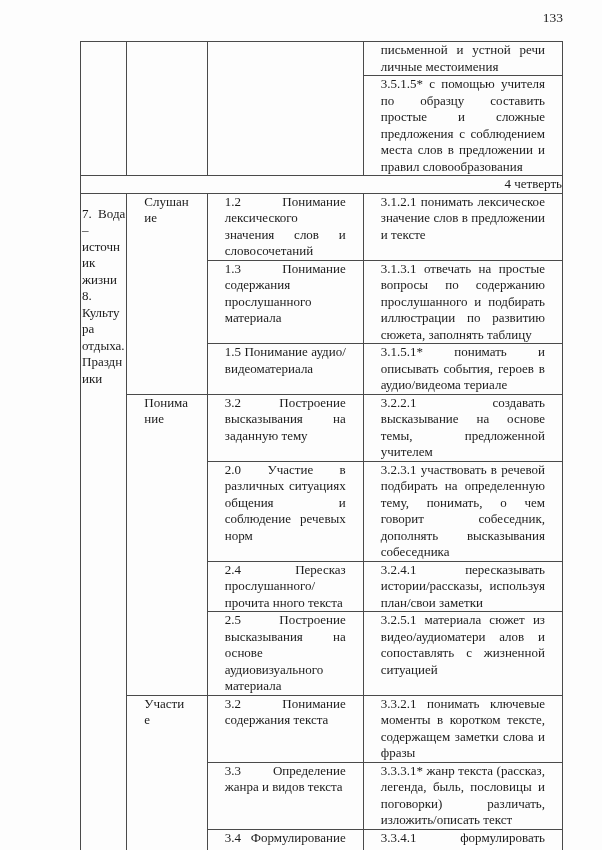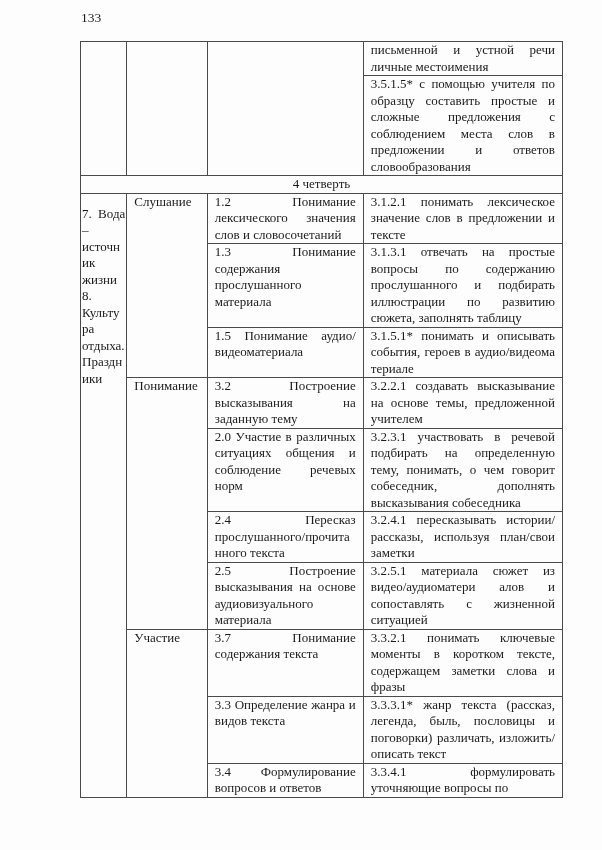--- a/index.html
+++ b/index.html
@@ -11,42 +11,42 @@
   body{
     width:602px;height:850px;
     background:var(--bg);
     font-family:"Liberation Serif","DejaVu Serif",serif;
     color:var(--text);
     position:relative;
     overflow:hidden;
   }
   .page-number{
     position:absolute;top:10px;left:81px;width:482px;
-    text-align:left;
+    text-align:right;
     font-size:13.5px;line-height:16px;
     color:var(--text);
   }
   table.curriculum{
     position:absolute;left:80px;top:41px;
     width:483px;
     border-collapse:collapse;
     table-layout:fixed;
   }
   td{
     border:1px solid var(--border);
     vertical-align:top;
-    padding:0 7px;
+    padding:0 17px;
     font-size:13px;line-height:16.5px;
     text-align:justify;
     overflow-wrap:break-word;
     word-break:break-word;
     hyphens:none;
   }
   td.quarter{
-    text-align:center;
+    text-align:right;
     padding:0;
   }
   td.c1{padding:12px 1px;}
 </style>
 </head>
 <body>
 
 <div class="page-number">133</div>
 
 <table class="curriculum">
@@ -57,21 +57,21 @@
     <col style="width:198px">
   </colgroup>
   <tbody id="table-body">
       <tr>
         <td rowspan="2" class="c1"></td>
         <td rowspan="2" class="c2"></td>
         <td rowspan="2" class="c3"></td>
         <td class="c4">письменной и устной речи личные местоимения</td>
       </tr>
       <tr>
-        <td class="c4">3.5.1.5* с помощью учителя по образцу составить простые и сложные предложения с соблюдением места слов в предложении и ответов словообразования</td>
+        <td class="c4">3.5.1.5* с помощью учителя по образцу составить простые и сложные предложения с соблюдением места слов в предложении и правил словообразования</td>
       </tr>
       <tr>
         <td colspan="4" class="quarter">4 четверть</td>
       </tr>
       <tr>
         <td rowspan="10" class="c1">7. Вода – источник жизни 8. Культура отдыха. Праздники</td>
         <td rowspan="3" class="c2">Слушание</td>
         <td class="c3">1.2 Понимание лексического значения слов и словосочетаний</td>
         <td class="c4">3.1.2.1 понимать лексическое значение слов в предложении и тексте</td>
       </tr>
@@ -95,21 +95,21 @@
       <tr>
         <td class="c3">2.4 Пересказ прослушанного/прочита нного текста</td>
         <td class="c4">3.2.4.1 пересказывать истории/рассказы, используя план/свои заметки</td>
       </tr>
       <tr>
         <td class="c3">2.5 Построение высказывания на основе аудиовизуального материала</td>
         <td class="c4">3.2.5.1 материала сюжет из видео/аудиоматери алов и сопоставлять с жизненной ситуацией</td>
       </tr>
       <tr>
         <td rowspan="3" class="c2">Участие</td>
-        <td class="c3">3.7 Понимание содержания текста</td>
+        <td class="c3">3.2 Понимание содержания текста</td>
         <td class="c4">3.3.2.1 понимать ключевые моменты в коротком тексте, содержащем заметки слова и фразы</td>
       </tr>
       <tr>
         <td class="c3">3.3 Определение жанра и видов текста</td>
         <td class="c4">3.3.3.1* жанр текста (рассказ, легенда, быль, пословицы и поговорки) различать, изложить/описать текст</td>
       </tr>
       <tr>
         <td class="c3">3.4 Формулирование вопросов и ответов</td>
         <td class="c4">3.3.4.1 формулировать уточняющие вопросы по</td>
       </tr>

